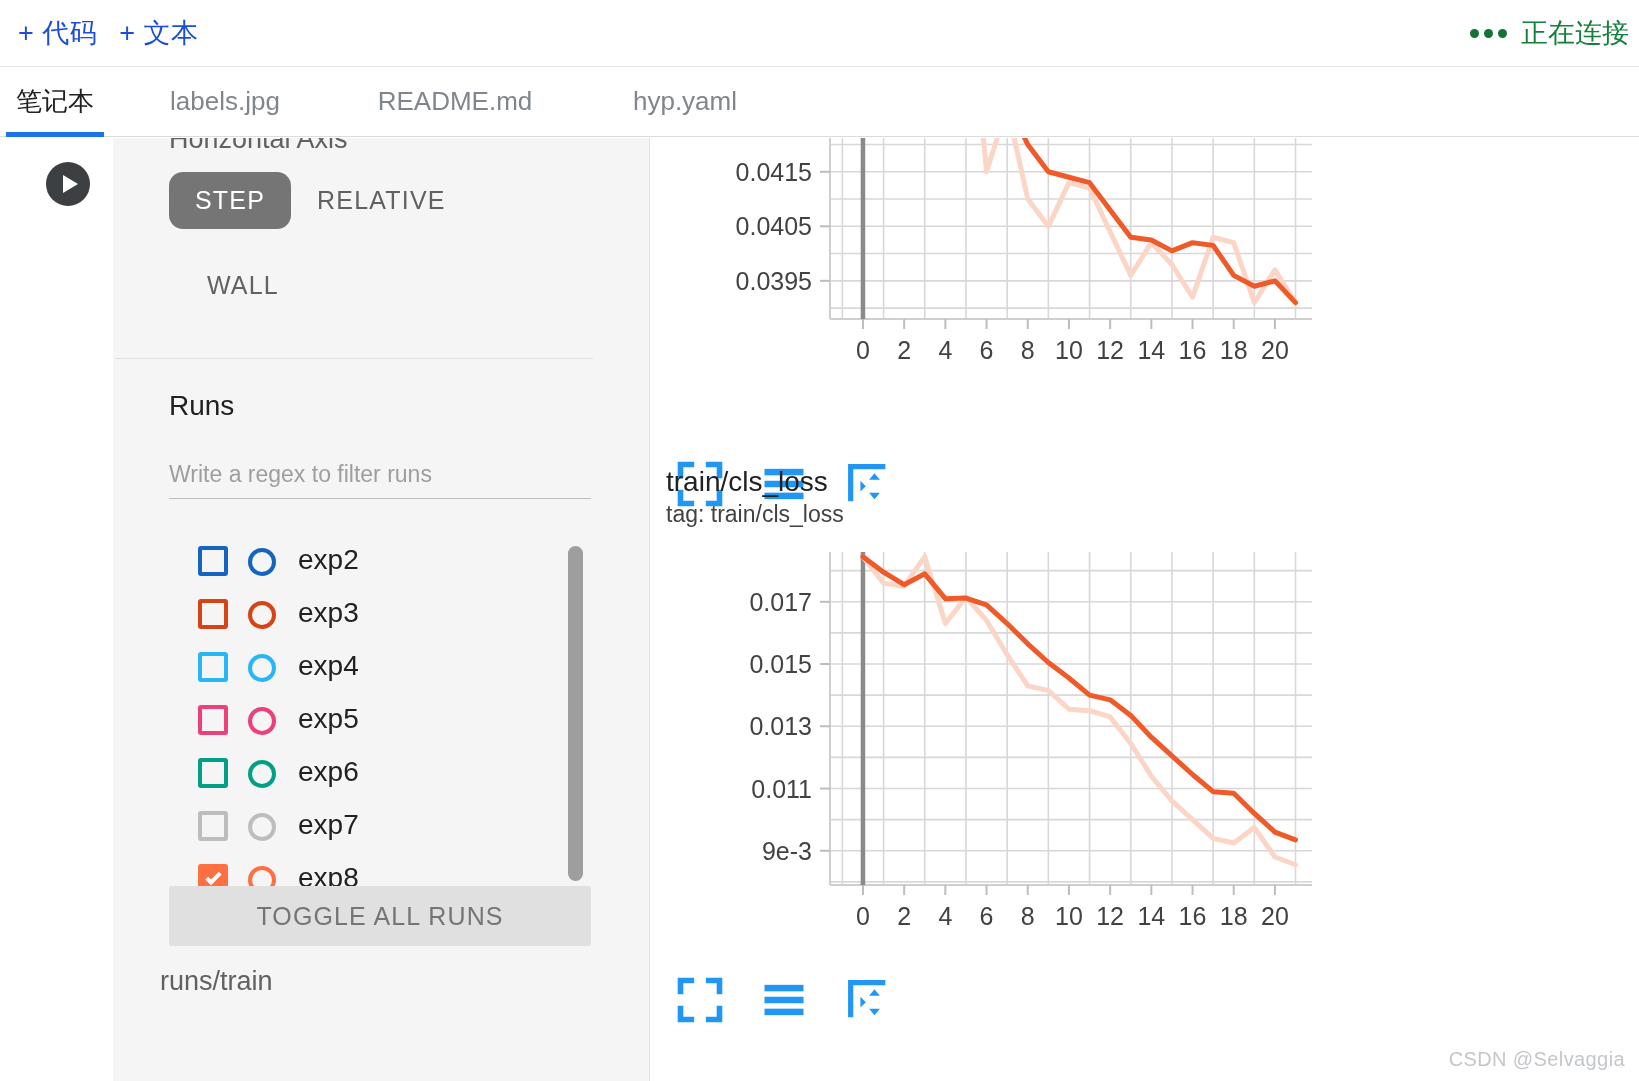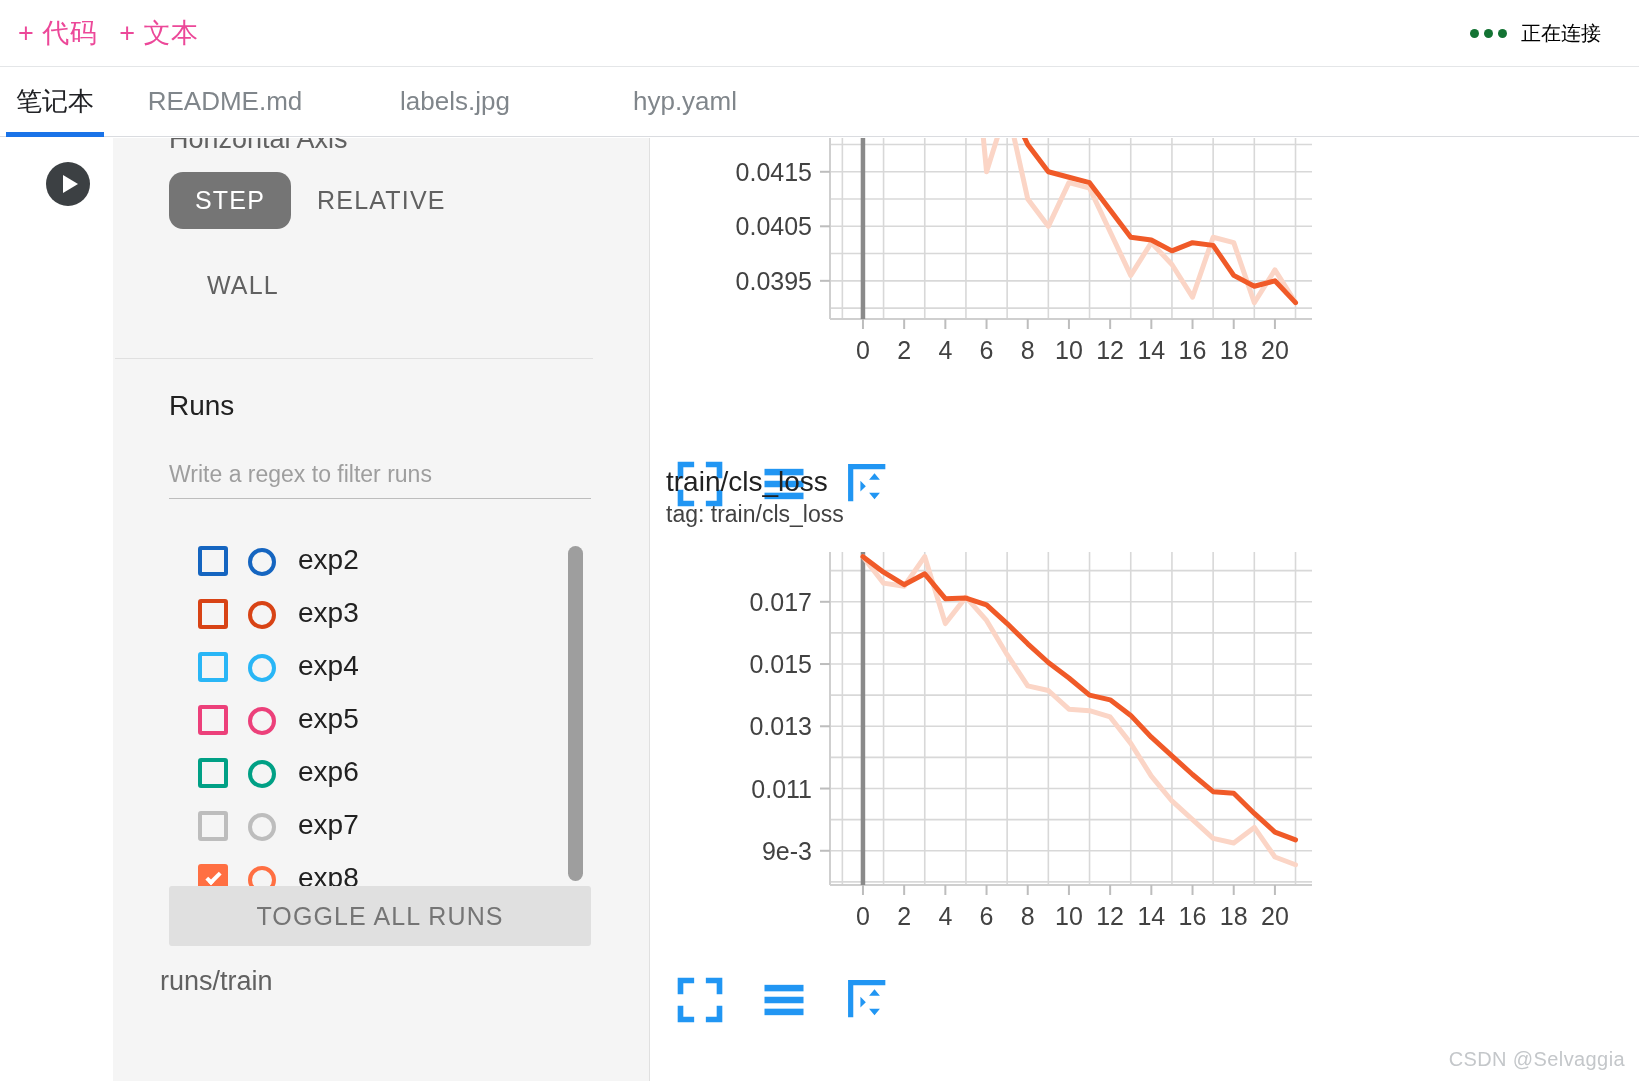--- a/index.html
+++ b/index.html
@@ -13,37 +13,37 @@
 
   
   .colab-bar {
     position: absolute; top: 0; left: 0; width: 1639px; height: 67px;
     background: #ffffff;
     border-bottom: 1px solid #e4e6e8;
     display: flex; align-items: center;
   }
   .cell-btn {
     display: flex; align-items: flex-end;
-    font-size: 27px; color: #ec4899;
+    font-size: 27px; color: #1d4ed8;
     margin-left: 22px;
     letter-spacing: .5px;
     white-space: nowrap;
   }
   .cell-btn:first-child { margin-left: 18px; }
 
   .bar-right {
     margin-left: auto; display: flex; align-items: center;
     padding-right: 0px;
   }
   .dots {
     display: flex; align-items: center; gap: 5px; margin-right: 14px;
   }
   .dots i { width: 9px; height: 9px; border-radius: 50%; background: #137333; display:block; }
   .connect-text {
-    font-size: 20px; color: #000000; white-space: nowrap;
+    font-size: 27px; color: #15803d; white-space: nowrap;
     overflow: hidden; width: 118px;
   }
 
   
   .tab-bar {
     position: absolute; top: 67px; left: 0; width: 1639px; height: 70px;
     background: #ffffff; border-bottom: 1px solid #dadce0;
     display: flex; align-items: center;
   }
   .tab {
@@ -232,25 +232,25 @@
         <i></i>
       </div>
     <div class="connect-text">正在连接</div>
   </div>
 </div>
 
 <div class="tab-bar">
   <div class="tab t0 active">
     <span>笔记本</span>
   </div>
+  <div class="tab t2">
+    <span>labels.jpg</span>
+  </div>
   <div class="tab t1">
     <span>README.md</span>
-  </div>
-  <div class="tab t2">
-    <span>labels.jpg</span>
   </div>
   <div class="tab t3">
     <span>hyp.yaml</span>
   </div>
 </div>
 
 <div class="output-area">
 
   <div class="run-gutter">
     <div class="play-btn">

